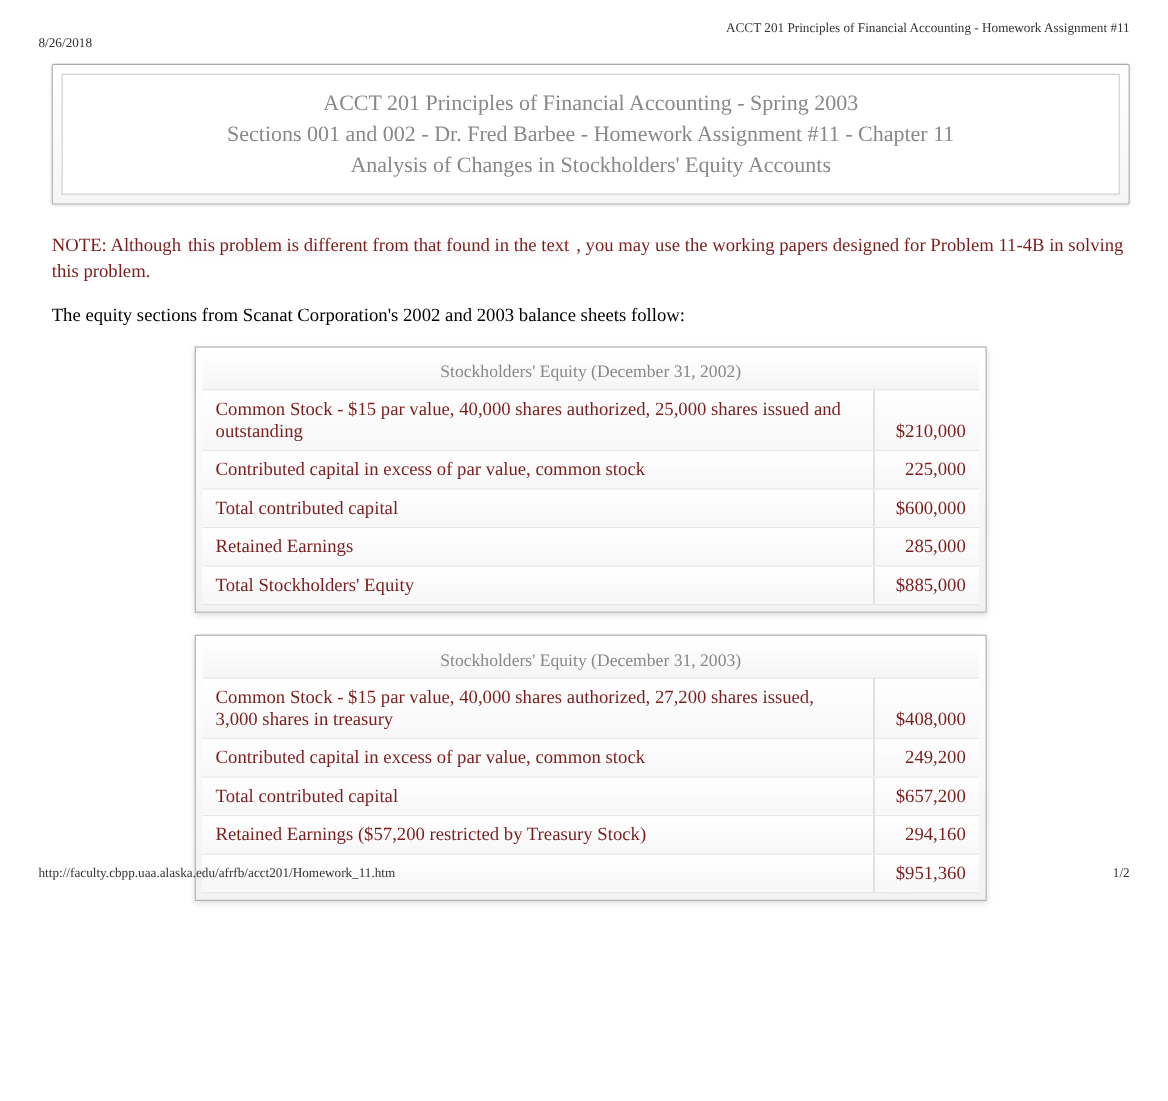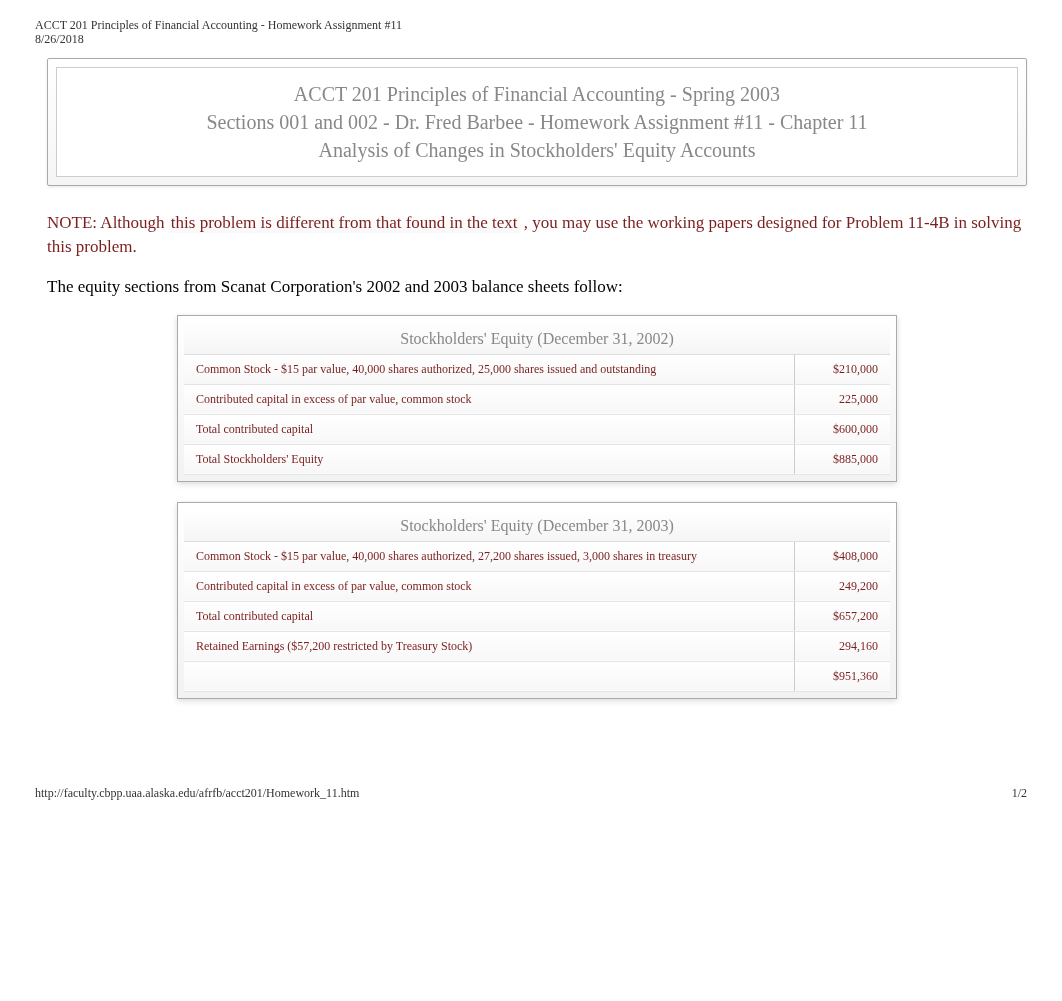--- a/index.html
+++ b/index.html
@@ -20,21 +20,21 @@
       padding: 18px 35px 0 35px;
       font-size: 12px;
       color: #333;
     }
     .header-date {
       position: absolute;
       left: 35px;
       top: 32px;
     }
     .header-title {
-      text-align: left;
+      text-align: right;
     }
     .content-wrap {
       padding: 20px 35px 0 47px;
     }
     .title-box-outer {
       border: 1px solid #aaa;
       background: linear-gradient(#fff, #f5f5f5);
       padding: 8px;
       border-radius: 2px;
       margin: 5px 0 25px 0;
@@ -84,21 +84,21 @@
       padding: 8px 0 6px 0;
       background: linear-gradient(#fff, #f5f5f5);
       border-bottom: 1px solid #ddd;
     }
     .equity-table {
       width: 100%;
       border-collapse: collapse;
     }
     .equity-table td {
       padding: 7px 12px;
-      font-size: 12px;
+      font-size: 17px;
       color: #7b1e1e;
       background: linear-gradient(#fff, #f7f7f7);
       border-bottom: 1px solid #e5e5e5;
       vertical-align: bottom;
     }
     .equity-table td.desc {
       width: 610px;
       text-align: left;
     }
     .equity-table td.amt {
@@ -156,20 +156,24 @@
         </tr>
         <tr>
           <td class="desc">Contributed capital in excess of par value, common stock</td>
           <td class="amt">225,000</td>
         </tr>
         <tr>
           <td class="desc">Total contributed capital</td>
           <td class="amt">$600,000</td>
         </tr>
         <tr>
+          <td class="desc">Retained Earnings</td>
+          <td class="amt">285,000</td>
+        </tr>
+        <tr>
           <td class="desc">Total Stockholders' Equity</td>
           <td class="amt">$885,000</td>
         </tr>
       </tbody>
         </table>
     </div>
   </div>
 
   <div class="equity-box-outer">
     <div class="equity-box-inner">

